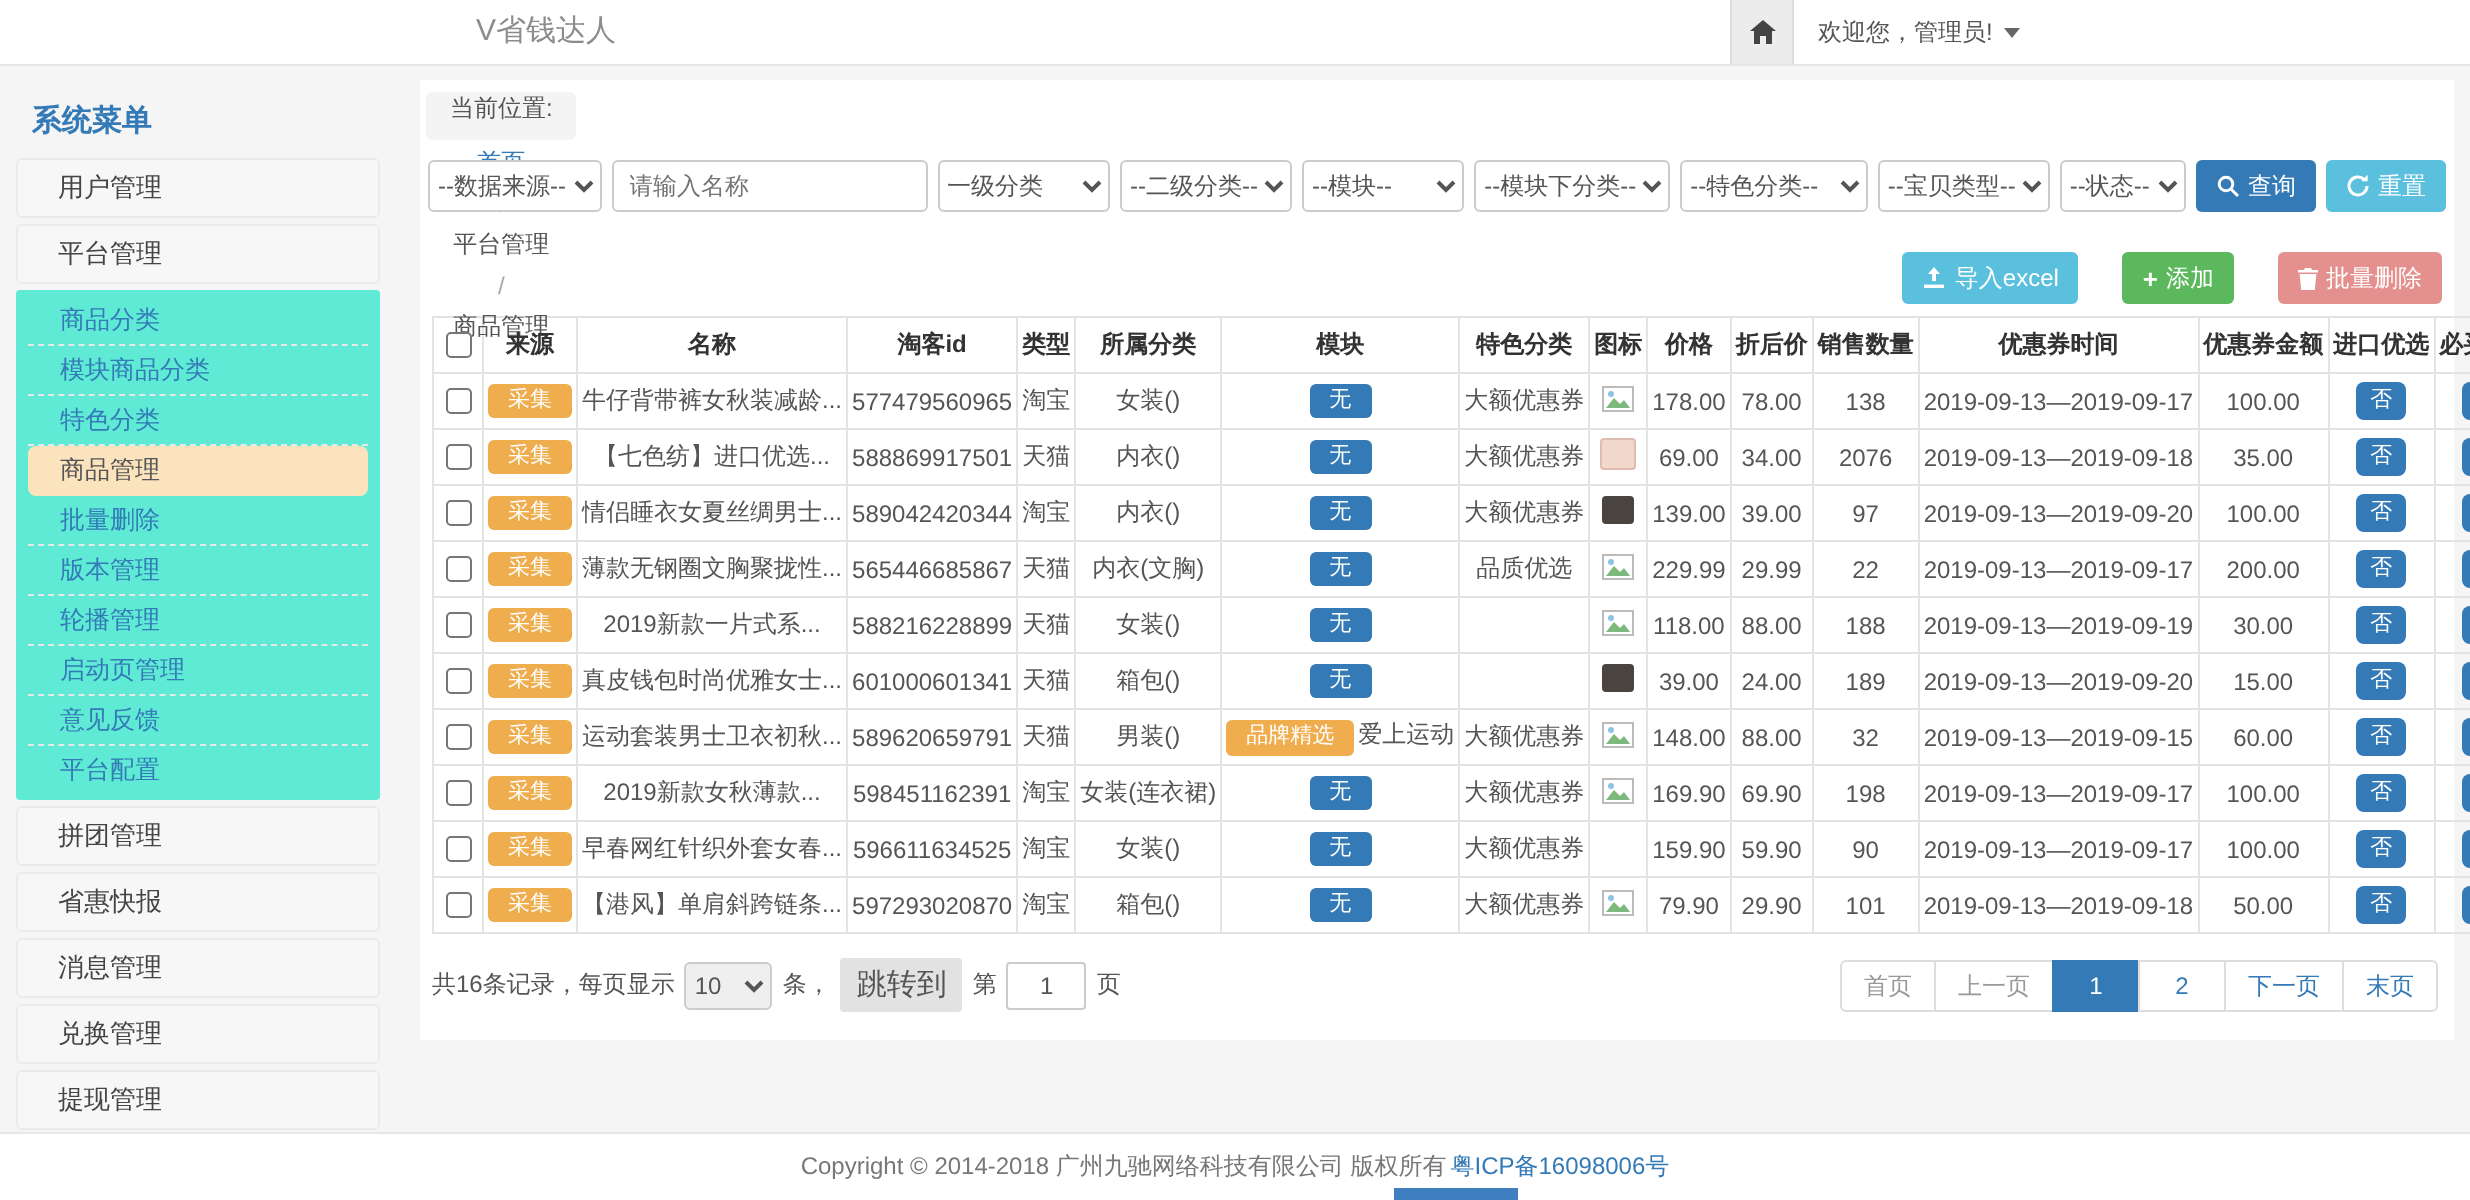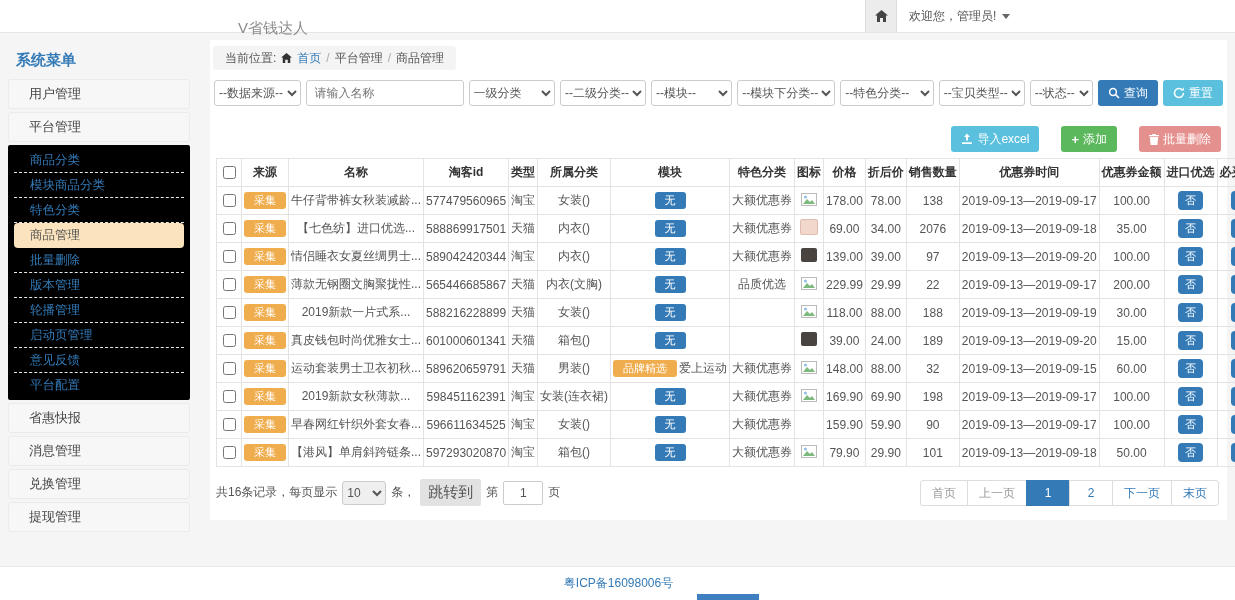--- a/index.html
+++ b/index.html
@@ -1,39 +1,39 @@
 <!DOCTYPE html>
 <html><head>
 <meta charset="utf-8">
 <style>
   html,body{margin:0;padding:0;}
   .page{position:relative;width:1235px;height:600px;background:#f5f5f5;overflow:hidden;
         font-family:"Liberation Sans","DejaVu Sans",sans-serif;font-size:12px;color:#555;}
   
   .topbar{position:relative;height:32px;background:#fff;border-bottom:1px solid #e6e6e6;}
-  .brand{position:absolute;left:238px;top:12px;line-height:32px;font-size:15px;color:#8c8c8c;}
+  .brand{position:absolute;left:238px;top:0;line-height:32px;font-size:15px;color:#8c8c8c;}
   .topbar-right{position:absolute;left:865px;top:0;height:32px;display:flex;align-items:stretch;}
   .home-btn{width:30px;background:#ececec;border-left:1px solid #ddd;border-right:1px solid #ddd;
             display:flex;align-items:center;justify-content:center;cursor:pointer;}
   .welcome{display:flex;align-items:center;gap:6px;padding:0 12px;font-size:12px;color:#555;cursor:pointer;}
   .caret{width:0;height:0;border-left:4px solid transparent;border-right:4px solid transparent;border-top:5px solid #666;}
   
   .sidebar{position:absolute;left:8px;top:38px;width:182px;}
   .sidebar-title{color:#337ab7;font-weight:bold;font-size:15px;padding:13px 0 9px 8px;}
   .menu-group{background:#f7f7f7;border:1px solid #ebebeb;border-radius:3px;height:28px;line-height:28px;
               padding-left:20px;font-size:13px;color:#444;margin-bottom:3px;cursor:pointer;}
-  .submenu{background:#000000;border-radius:2px;padding:3px 6px;margin-bottom:3px;}
+  .submenu{background:#5eead4;border-radius:2px;padding:3px 6px;margin-bottom:3px;}
   .menu-sub{height:24px;line-height:24px;padding-left:16px;font-size:12.5px;color:#337ab7;
             border-bottom:1px dashed #e8e8e8;cursor:pointer;}
   .menu-sub:last-child{border-bottom:none;}
   .menu-sub.active{background:#fbe3bd;border-radius:4px;color:#555;border-bottom:1px dashed transparent;}
   
   .main{position:absolute;left:210px;top:40px;width:1017px;background:#fff;padding-bottom:14px;}
   .breadcrumb{display:inline-flex;align-items:center;gap:5px;background:#f4f4f4;border-radius:3px;
-              height:24px;margin:6px 0 0 3px;padding:0 12px;font-size:12px;color:#555;}
+              height:24px;margin:6px 0 0 3px;padding:0 12px;font-size:12px;color:#555;flex-direction:column;}
   .breadcrumb .home-link{color:#337ab7;cursor:pointer;}
   .breadcrumb .sep{color:#aaa;}
   .filter-bar{display:flex;align-items:center;gap:5px;margin:10px 4px 0 4px;flex-wrap:nowrap;}
   #selA,#selB{display:contents;}
   .sel{height:26px;font-size:12px;color:#555;border:1px solid #ccc;border-radius:3px;background:#fff;}
   .txt{height:24px;width:140px;border:1px solid #ccc;border-radius:3px;font-size:12px;padding:0 8px;color:#555;}
   .btn{height:26px;border:none;border-radius:3px;color:#fff;font-size:12px;padding:0 10px;
        display:inline-flex;align-items:center;gap:4px;cursor:pointer;white-space:nowrap;}
   .btn-primary{background:#337ab7;}
   .btn-info{background:#5bc0de;}
@@ -117,20 +117,21 @@
   <div class="menu-sub"><span>版本管理</span></div>
 
   <div class="menu-sub"><span>轮播管理</span></div>
 
   <div class="menu-sub"><span>启动页管理</span></div>
 
   <div class="menu-sub"><span>意见反馈</span></div>
 
   <div class="menu-sub"><span>平台配置</span></div>
 </div>
+  <div class="menu-group"><span>拼团管理</span></div>
 
   <div class="menu-group"><span>省惠快报</span></div>
 
   <div class="menu-group"><span>消息管理</span></div>
 
 
   <div class="menu-group"><span>兑换管理</span></div>
 
   <div class="menu-group"><span>提现管理</span></div>
 </div>
@@ -528,16 +529,17 @@
           <a class="pg muted">上一页</a>
           <a class="pg active">1</a>
           <a class="pg">2</a>
           <a class="pg">下一页</a>
           <a class="pg">末页</a>
         </div>
     </div>
   </div>
 
   <div class="footer">
+    <span>Copyright © 2014-2018 广州九驰网络科技有限公司 版权所有</span>
     <a>粤ICP备16098006号</a>
   </div>
   <div class="blue-bar"></div>
 </div>
 
 </body></html>

